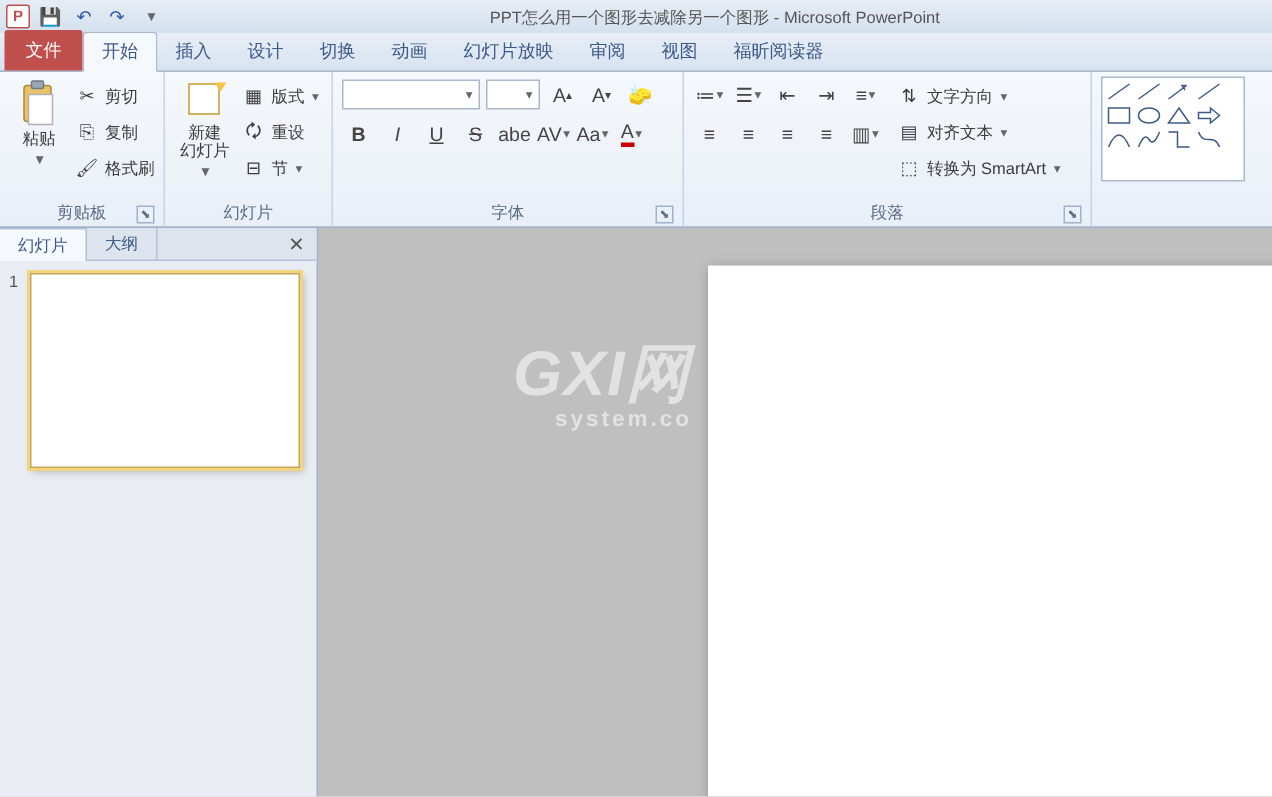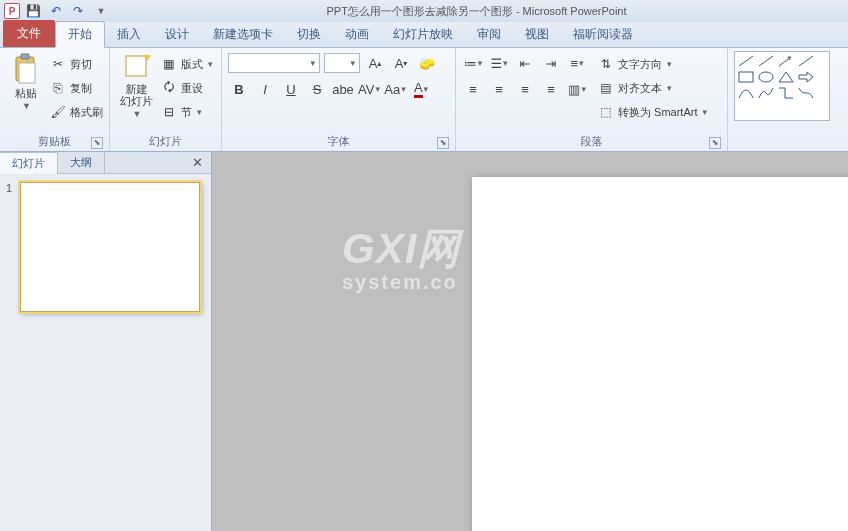--- a/index.html
+++ b/index.html
@@ -46,21 +46,21 @@
   .sidetab.active { background: #f5f8fc; border-top: 1px solid #b5c2d6; }
   .sidetabs .close { margin-left: auto; padding: 0 8px; color: #555; font-size: 13px; }
   .thumbs { flex: 1; padding: 8px 6px; }
   .thumb-wrap { display: flex; gap: 4px; }
   .thumb-num { font-size: 11px; color: #555; width: 10px; }
   .thumb { width: 180px; height: 130px; background: #fff; border: 1px solid #c2a85c; box-shadow: 0 0 0 2px #f2d47e, 2px 2px 5px rgba(0,0,0,0.3); }
 
   .canvas-area { flex: 1; background: #bfbfbf; position: relative; overflow: hidden; }
   .slide { position: absolute; left: 260px; top: 25px; width: 580px; height: 430px; background: #fff; box-shadow: 2px 2px 8px rgba(0,0,0,0.35); }
   .watermark { position: absolute; left: 130px; top: 69px; font-size: 42px; font-weight: bold; color: rgba(255,255,255,0.55); font-style: italic; letter-spacing: 1px; }
-  .watermark .sub { font-size: 20px; display: block; font-style: normal; letter-spacing: 2px; margin-top: -6px; }
+  .watermark .sub { font-size: 15px; display: block; font-style: normal; letter-spacing: 2px; margin-top: -6px; margin-left: 28px; }
 
   .clipboard-ico { width: 28px; height: 32px; }
 </style>
 </head>
 <body>
 
 <div class="titlebar">
   <div class="app-icon">P</div>
   <div class="qat">
     <span class="qat-icon">💾</span>
@@ -69,21 +69,20 @@
     <span class="qat-icon dd">▼</span>
   </div>
   <div class="title">PPT怎么用一个图形去减除另一个图形 - Microsoft PowerPoint</div>
 </div>
 
 <div class="tabs">
   <div class="tab file">文件</div>
   <div class="tab active">开始</div>
   <div class="tab">插入</div>
   <div class="tab">设计</div>
-  <div class="tab">新建选项卡</div>
   <div class="tab">切换</div>
   <div class="tab">动画</div>
   <div class="tab">幻灯片放映</div>
   <div class="tab">审阅</div>
   <div class="tab">视图</div>
   <div class="tab">福昕阅读器</div>
 </div>
 
 <div class="ribbon">
 

